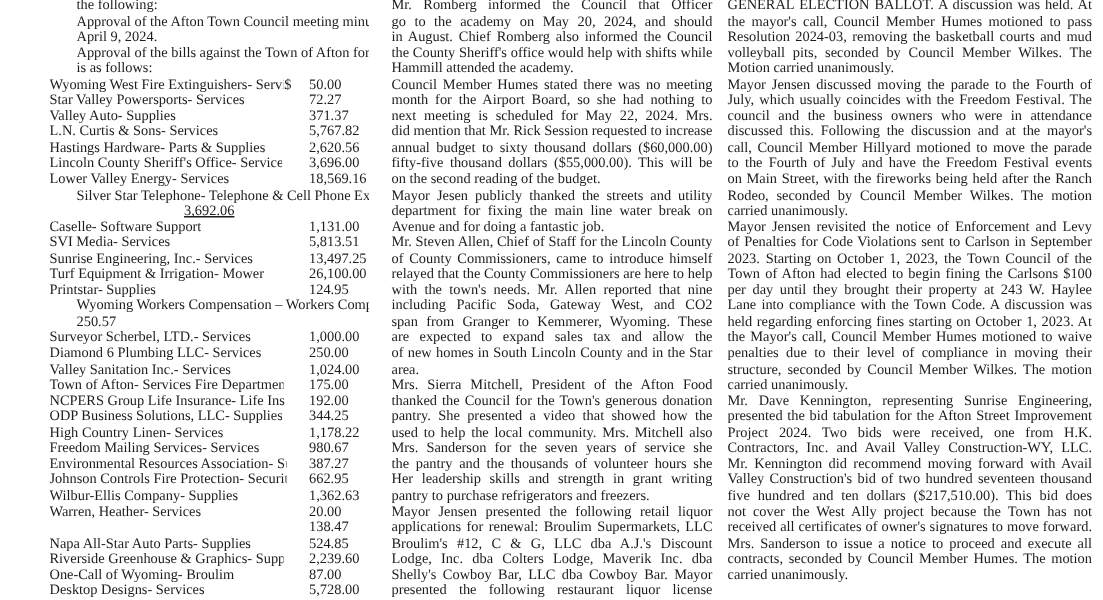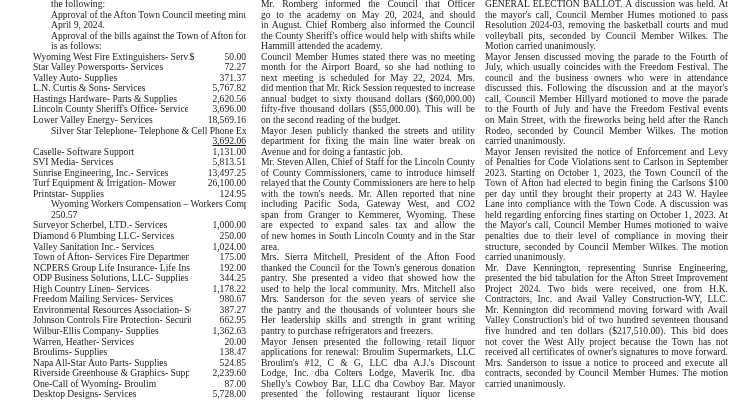--- a/index.html
+++ b/index.html
@@ -11,22 +11,22 @@
     position: relative;
   }
   .col { position: absolute; top: -1px; }
   .col-left  { left: 33px;  width: 213px; }
   .col-mid   { left: 261px; width: 214px; text-align: justify; }
   .col-right { left: 485px; width: 243px; text-align: justify; }
   .line { white-space: nowrap; overflow: hidden; margin-left: 18px; }
   .row { display: flex; justify-content: space-between; white-space: nowrap; height: 10.55px; }
   .row .vendor { flex: 1 1 auto; overflow: hidden; }
   .row .dollar { width: 18px; text-align: left; }
-  .row .amt { text-align: right; min-width: 40px; }
-  .amt-only { text-align: right; height: 10.55px; text-decoration: underline; }
+  .row .amt { text-align: left; min-width: 40px; }
+  .amt-only { text-align: center; height: 10.55px; text-decoration: underline; }
   .jl { text-align: justify; text-align-last: justify; white-space: normal; height: 10.55px; overflow: hidden; }
   .jl.last { text-align-last: left; }
 </style>
 </head>
 <body>
 
 <div class="col col-left">
   <div>
     <div class="line">the following:</div>
     <div class="line">Approval of the Afton Town Council meeting minutes held on</div>
@@ -153,21 +153,20 @@
         <span class="vendor">Wilbur-Ellis Company- Supplies</span>
         <span class="dollar"></span>
         <span class="amt">1,362.63</span>
       </div>
       <div class="row">
         <span class="vendor">Warren, Heather- Services</span>
         <span class="dollar"></span>
         <span class="amt">20.00</span>
       </div>
       <div class="row">
-        <span class="vendor">Broulims- Supplies</span>
         <span class="dollar"></span>
         <span class="amt">138.47</span>
       </div>
       <div class="row">
         <span class="vendor">Napa All-Star Auto Parts- Supplies</span>
         <span class="dollar"></span>
         <span class="amt">524.85</span>
       </div>
       <div class="row">
         <span class="vendor">Riverside Greenhouse &amp; Graphics- Supplies</span>

